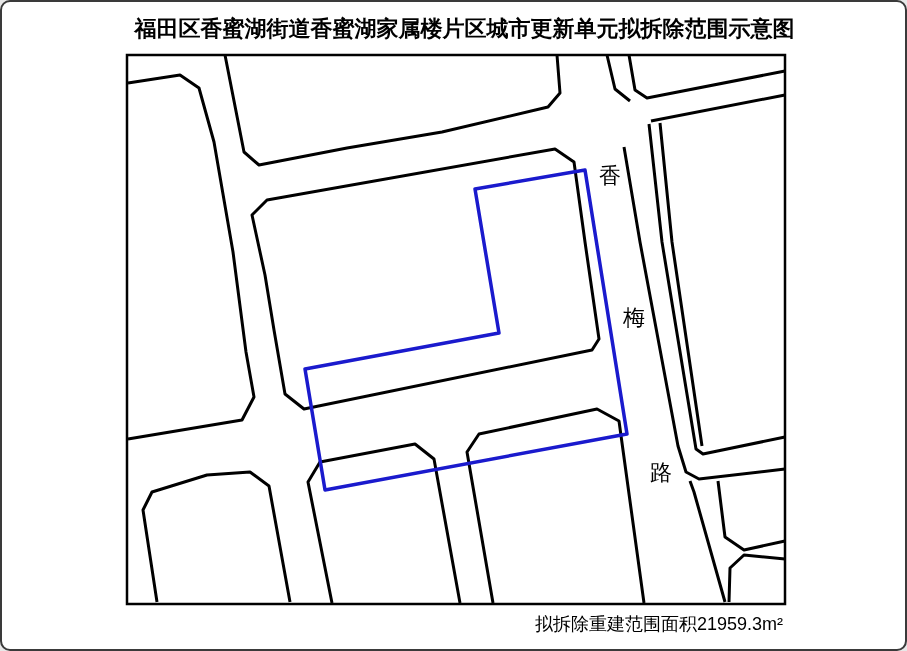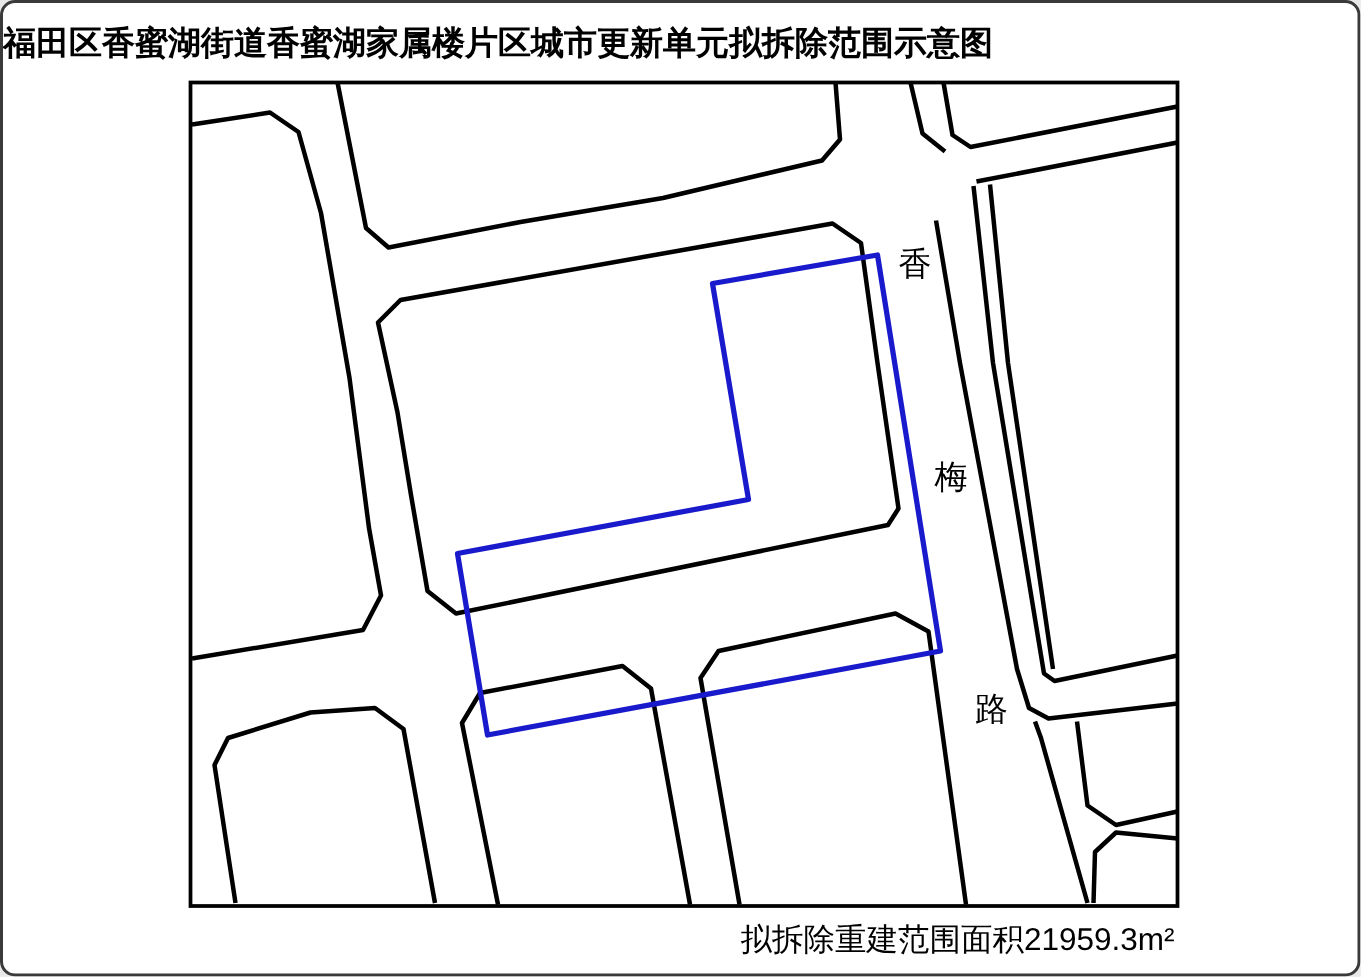--- a/index.html
+++ b/index.html
@@ -10,33 +10,34 @@
     background:#ffffff;
     border:2px solid #3a3a3a;
     border-radius:10px;
     overflow:hidden;
     font-family:"Liberation Sans",sans-serif;
   }
   .map-title{
     position:absolute;
     top:12px;left:0;
     width:100%;
+    padding-left:22px;
     box-sizing:border-box;
-    text-align:left;
+    text-align:center;
     font-size:22px;
     font-weight:600;
     letter-spacing:0px;
     color:#000;
     white-space:nowrap;
   }
   .area-label{
     position:absolute;
     top:610px;
     right:122px;
-    font-size:21px;
+    font-size:18px;
     font-weight:500;
     color:#000;
     white-space:nowrap;
   }
   svg.map{position:absolute;left:0;top:0;}
   svg .roadchar{
     font-family:"Liberation Sans",sans-serif;
     font-size:22px;
     fill:#000;
   }

